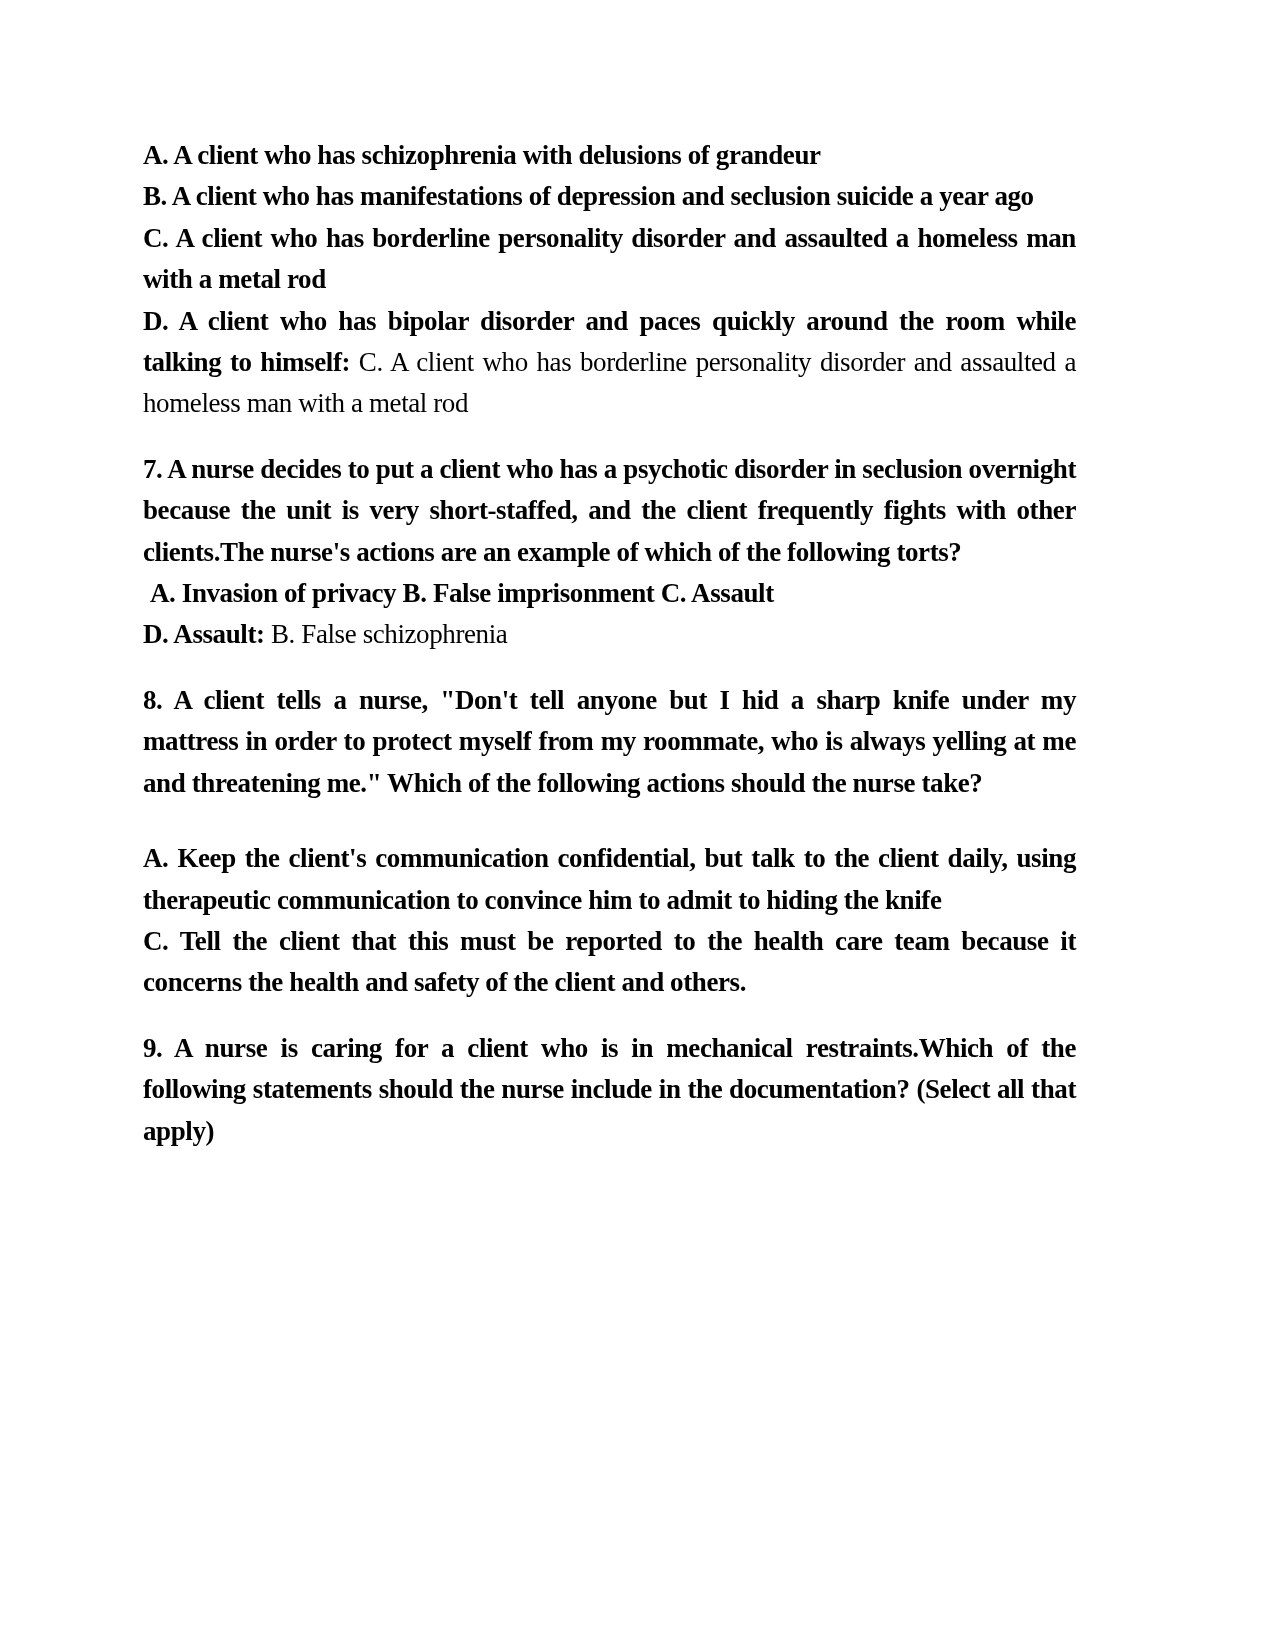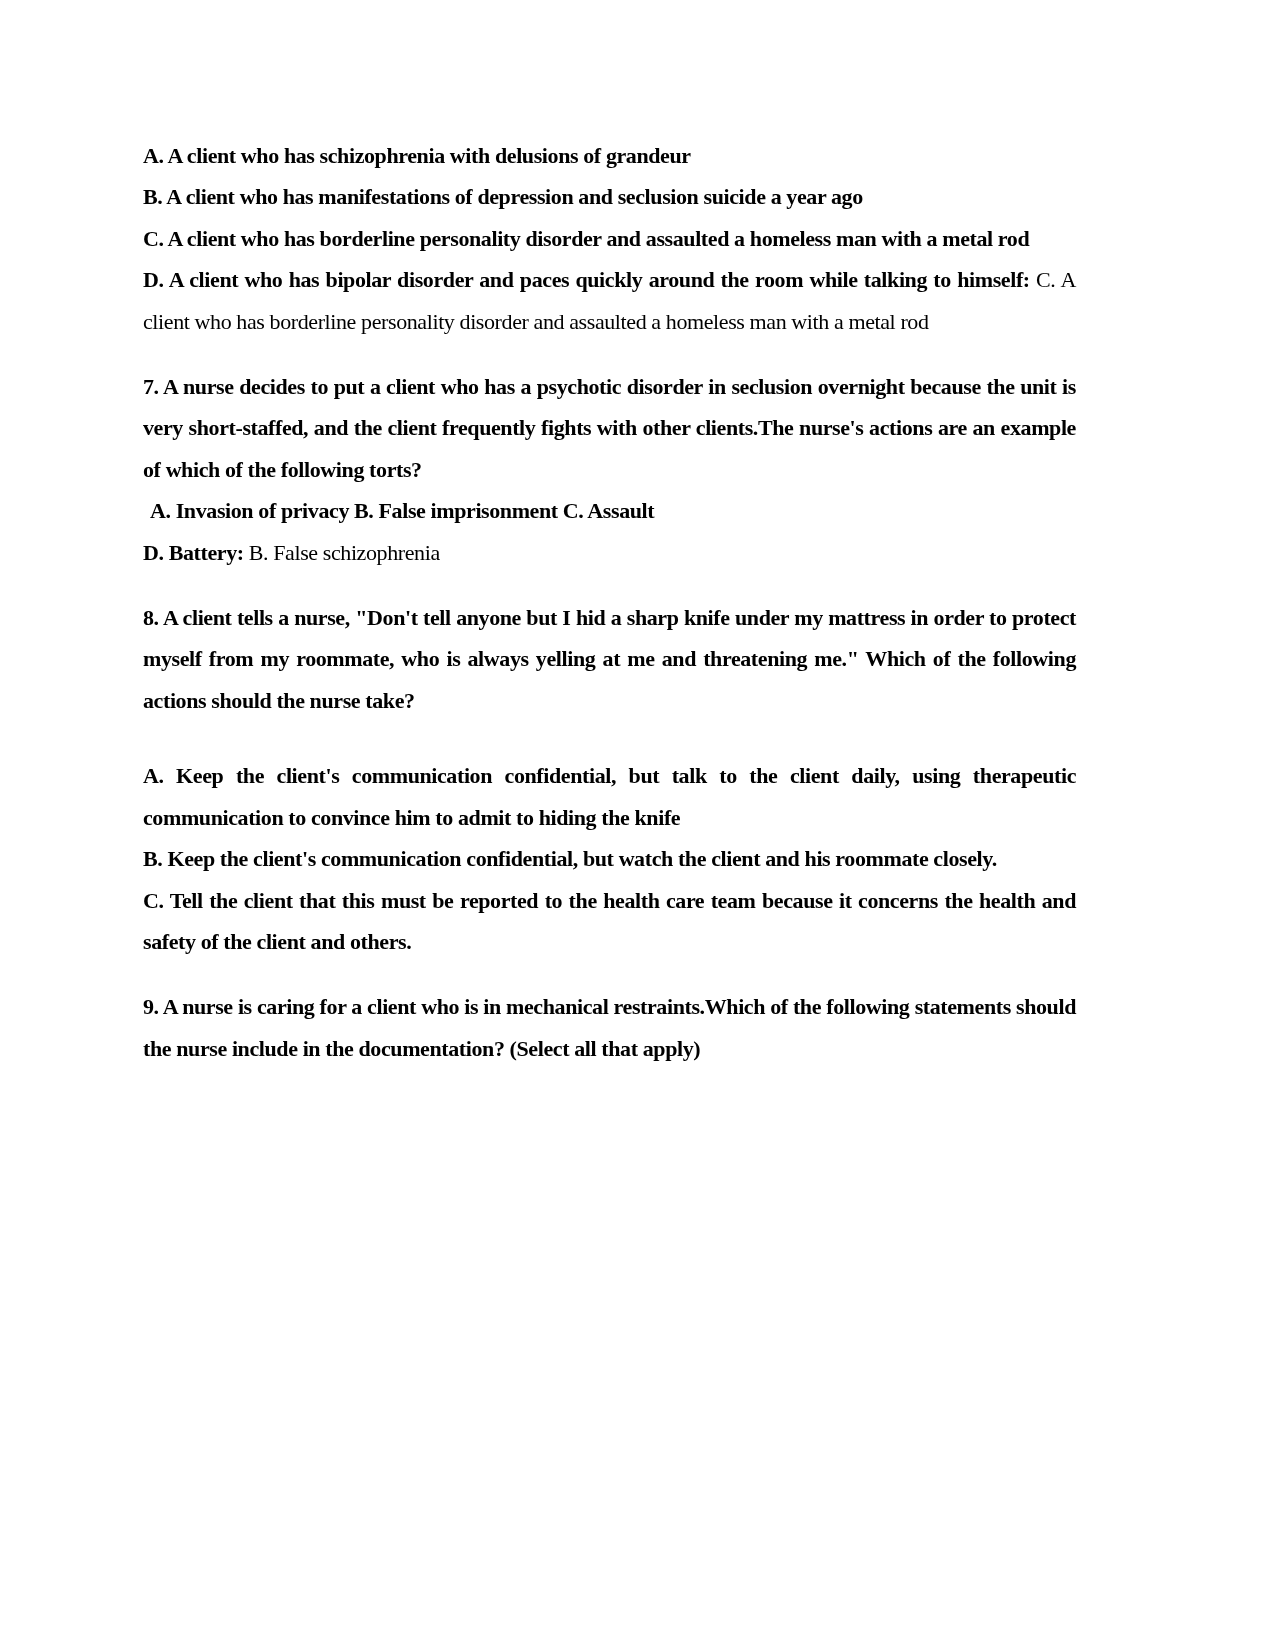--- a/index.html
+++ b/index.html
@@ -16,21 +16,21 @@
     font-family: "Liberation Serif", "DejaVu Serif", serif;
     box-sizing: border-box;
     padding: 135px 0 0 143px;
     overflow: hidden;
   }
   .content {
     width: 933px;
   }
   .para {
     margin: 0;
-    font-size: 22px;
+    font-size: 27px;
     line-height: 41.4px;
     letter-spacing: -0.4px;
     text-align: justify;
   }
   .bold { font-weight: 700; }
   .regular { font-weight: 400; }
   .indent { text-indent: 7px; }
   section { margin: 0; }
   .gap { margin-top: 24px; }
   .biggap { margin-top: 34px; }
@@ -44,30 +44,29 @@
     <section>
       <p class="para bold">A. A client who has schizophrenia with delusions of grandeur</p>
       <p class="para bold">B. A client who has manifestations of depression and seclusion suicide a year ago</p>
       <p class="para bold">C. A client who has borderline personality disorder and assaulted a homeless man with a metal rod</p>
       <p class="para"><span class="bold">D. A client who has bipolar disorder and paces quickly around the room while talking to himself:</span><span class="regular"> C. A client who has borderline personality disorder and assaulted a homeless man with a metal rod</span></p>
     </section>
 
     <section class="gap">
       <p class="para bold">7. A nurse decides to put a client who has a psychotic disorder in seclusion overnight because the unit is very short-staffed, and the client frequently fights with other clients.The nurse's actions are an example of which of the following torts?</p>
       <p class="para bold indent">A. Invasion of privacy B. False imprisonment C. Assault</p>
-      <p class="para"><span class="bold">D. Battery:</span><span class="regular"> B. False schizophrenia</span></p>
+      <p class="para"><span class="bold">D. Assault:</span><span class="regular"> B. False schizophrenia</span></p>
     </section>
 
     <section class="gap">
       <p class="para bold">8. A client tells a nurse, "Don't tell anyone but I hid a sharp knife under my mattress in order to protect myself from my roommate, who is always yelling at me and threatening me." Which of the following actions should the nurse take?</p>
     </section>
 
     <section class="biggap">
       <p class="para bold">A. Keep the client's communication confidential, but talk to the client daily, using therapeutic communication to convince him to admit to hiding the knife</p>
-      <p class="para bold">B. Keep the client's communication confidential, but watch the client and his roommate closely.</p>
       <p class="para bold">C. Tell the client that this must be reported to the health care team because it concerns the health and safety of the client and others.</p>
     </section>
 
     <section class="gap">
       <p class="para bold">9. A nurse is caring for a client who is in mechanical restraints.Which of the following statements should the nurse include in the documentation? (Select all that apply)</p>
     </section>
 
   </div>
 </div>
 

